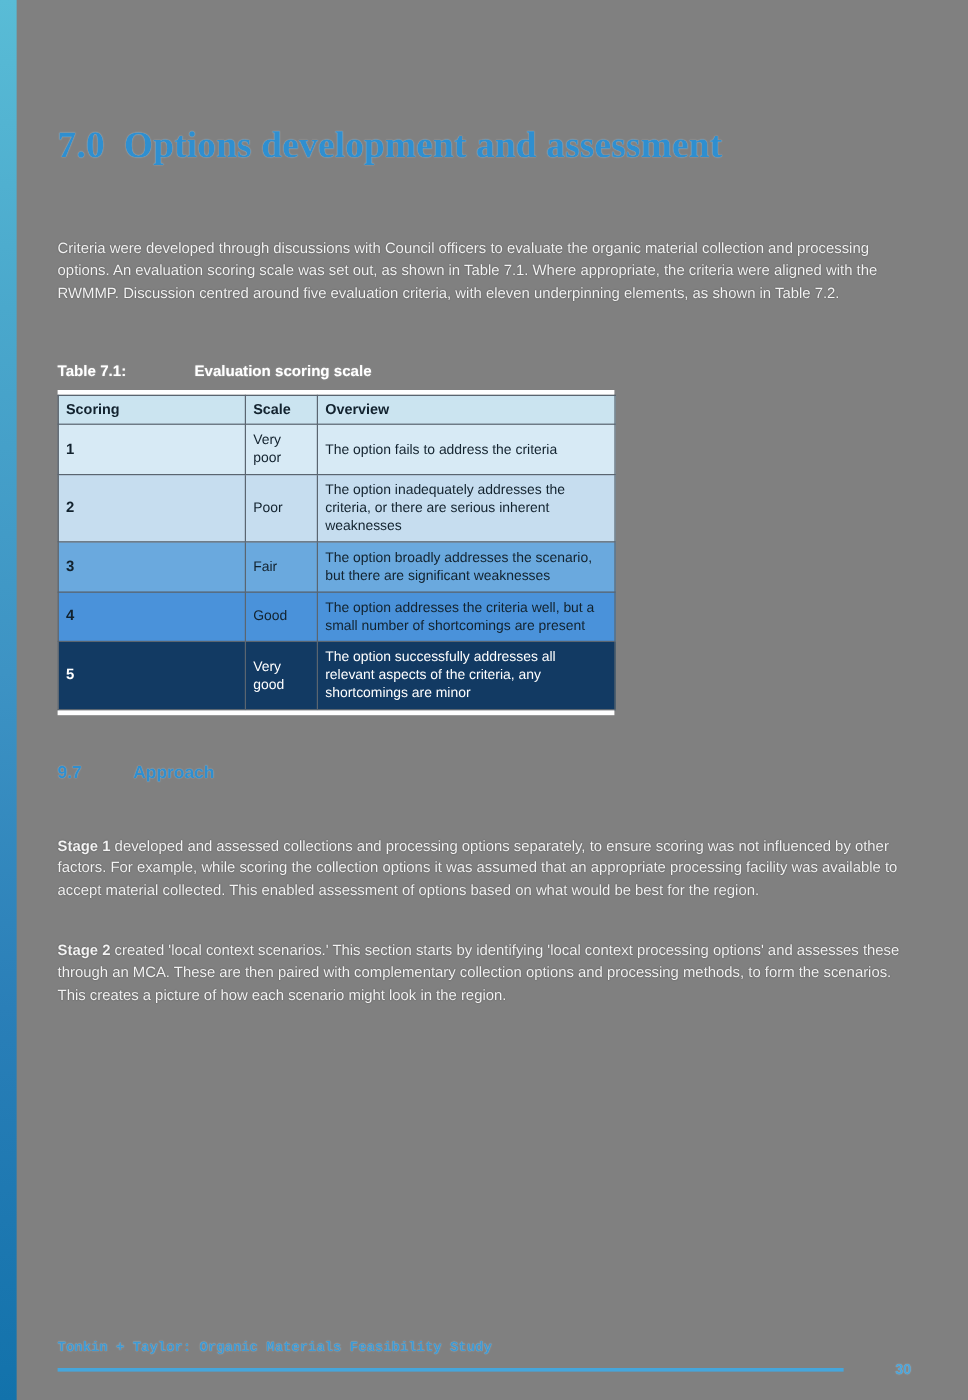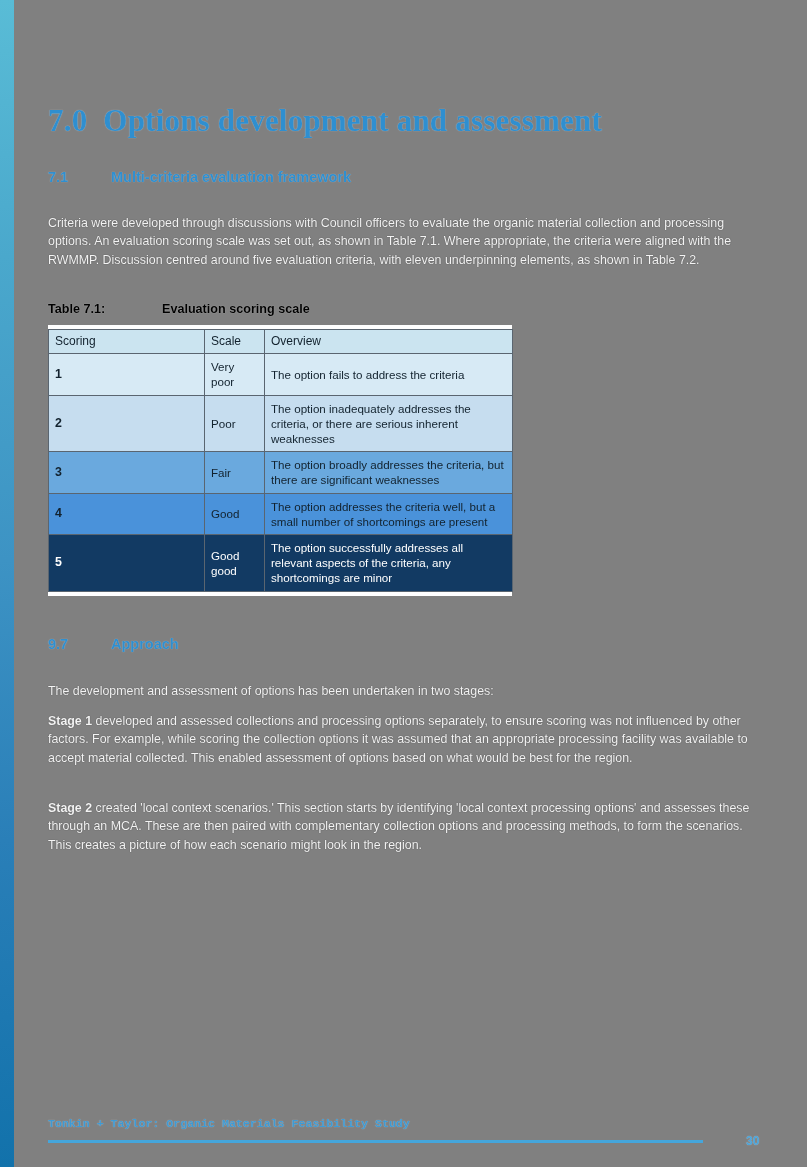--- a/index.html
+++ b/index.html
@@ -69,36 +69,35 @@
 
   
   .body-par {
     position: absolute;
     left: 34px;
     width: 720px;
     font-size: 12.4px;
     line-height: 18.3px;
     color: #f4f4f4;
     text-shadow: 0 0 1px rgba(40,40,40,0.85);
-    margin-top: 16px;
   }
   #par-intro  { top: 198px; }
   #par-stages { top: 666px; }
   #par-stage1 { top: 696px; }
   #par-stage2 { top: 783px; }
   .body-par b { font-weight: 700; }
 
   
   .table-caption {
     position: absolute;
     left: 34px;
     top: 302px;
     font-size: 12.6px;
     font-weight: 700;
-    color: #000000;
+    color: #ffffff;
     white-space: nowrap;
     text-shadow: 0 0 1px rgba(255,255,255,0.5);
   }
   .table-caption .lbl {
     display: inline-block;
     width: 114px;
   }
 
   
   .table-wrap {
@@ -121,21 +120,21 @@
   }
   table.scoring td, table.scoring th {
     border: 1px solid #5a6570;
     padding: 5px 6px;
     vertical-align: middle;
     line-height: 15.2px;
     text-align: left;
   }
   table.scoring th {
     background: #cbe4f0;
-    font-weight: 400;
+    font-weight: 700;
     font-size: 12px;
     padding-top: 4px;
     padding-bottom: 4px;
   }
   col.c-score { width: 156px; }
   col.c-scale { width: 60px; }
   col.c-over  { width: 248px; }
 
   td.score-cell {
     text-align: center;
@@ -189,23 +188,20 @@
 <body>
 
 <div class="edge-stripe"></div>
 
 <div class="page">
 
   <div class="h1">
     <span class="num">7.0</span><span>Options development and assessment</span>
   </div>
 
-  <div class="h2" id="h2-71">
-    <span class="num">7.1</span><span>Multi-criteria evaluation framework</span>
-  </div>
 
   <div class="body-par" id="par-intro">Criteria were developed through discussions with Council officers to evaluate the organic material collection and processing options. An evaluation scoring scale was set out, as shown in Table 7.1. Where appropriate, the criteria were aligned with the RWMMP. Discussion centred around five evaluation criteria, with eleven underpinning elements, as shown in Table 7.2.</div>
 
   <div class="table-caption">
     <span class="lbl">Table 7.1:</span><span>Evaluation scoring scale</span>
   </div>
 
   <div class="table-wrap">
     <div class="table-cap-rule"></div>
     <table class="scoring">
@@ -228,42 +224,41 @@
           <td>The option fails to address the criteria</td>
         </tr>
         <tr class="row-2">
           <td class="score-cell">2</td>
           <td>Poor</td>
           <td>The option inadequately addresses the criteria, or there are serious inherent weaknesses</td>
         </tr>
         <tr class="row-3">
           <td class="score-cell">3</td>
           <td>Fair</td>
-          <td>The option broadly addresses the criteria, but there are significant weaknesses</td>
+          <td>The option broadly addresses the scenario, but there are significant weaknesses</td>
         </tr>
         <tr class="row-4">
           <td class="score-cell">4</td>
           <td>Good</td>
           <td>The option addresses the criteria well, but a small number of shortcomings are present</td>
         </tr>
         <tr class="row-5">
           <td class="score-cell">5</td>
-          <td>Good good</td>
+          <td>Very good</td>
           <td>The option successfully addresses all relevant aspects of the criteria, any shortcomings are minor</td>
         </tr>
       </tbody>
     </table>
     <div class="table-bottom-rule"></div>
   </div>
 
   <div class="h2" id="h2-72">
     <span class="num">9.7</span><span>Approach</span>
   </div>
 
-  <div class="body-par" id="par-stages">The development and assessment of options has been undertaken in two stages:</div>
 
   <div class="body-par" id="par-stage1">
     <b>Stage 1</b><span> developed and assessed collections and processing options separately, to ensure scoring was not influenced by other factors. For example, while scoring the collection options it was assumed that an appropriate processing facility was available to accept material collected. This enabled assessment of options based on what would be best for the region.</span>
   </div>
 
   <div class="body-par" id="par-stage2">
     <b>Stage 2</b><span> created 'local context scenarios.' This section starts by identifying 'local context processing options' and assesses these through an MCA. These are then paired with complementary collection options and processing methods, to form the scenarios. This creates a picture of how each scenario might look in the region.</span>
   </div>
 
   <div class="footer-text">Tonkin + Taylor: Organic Materials Feasibility Study</div>

